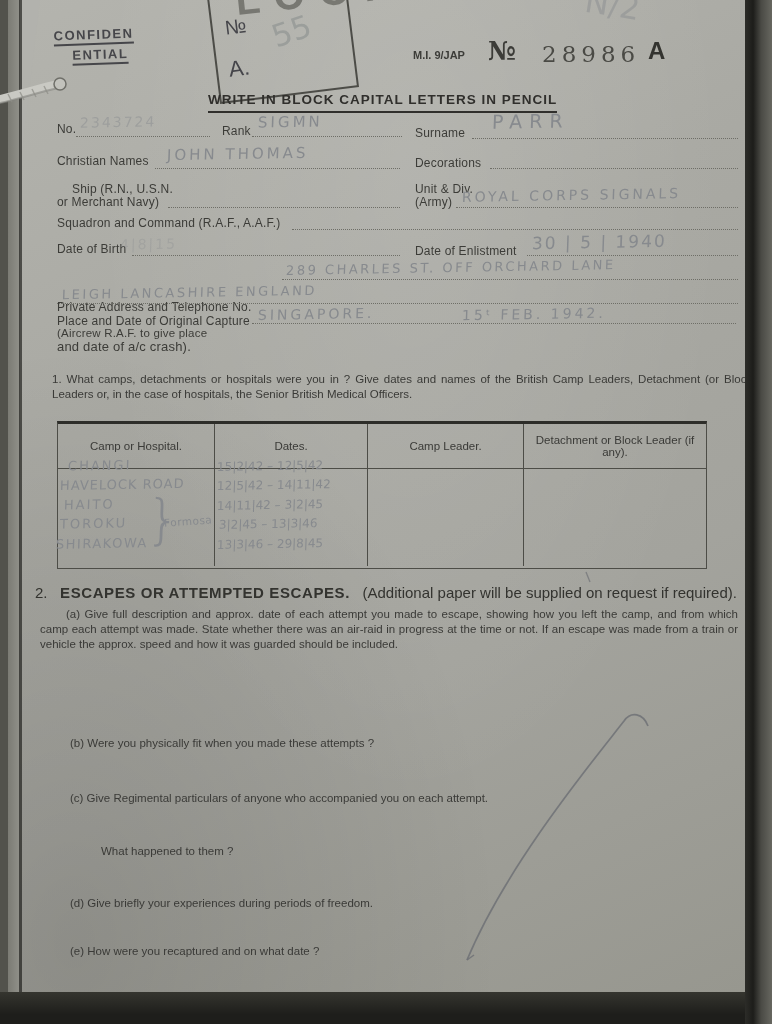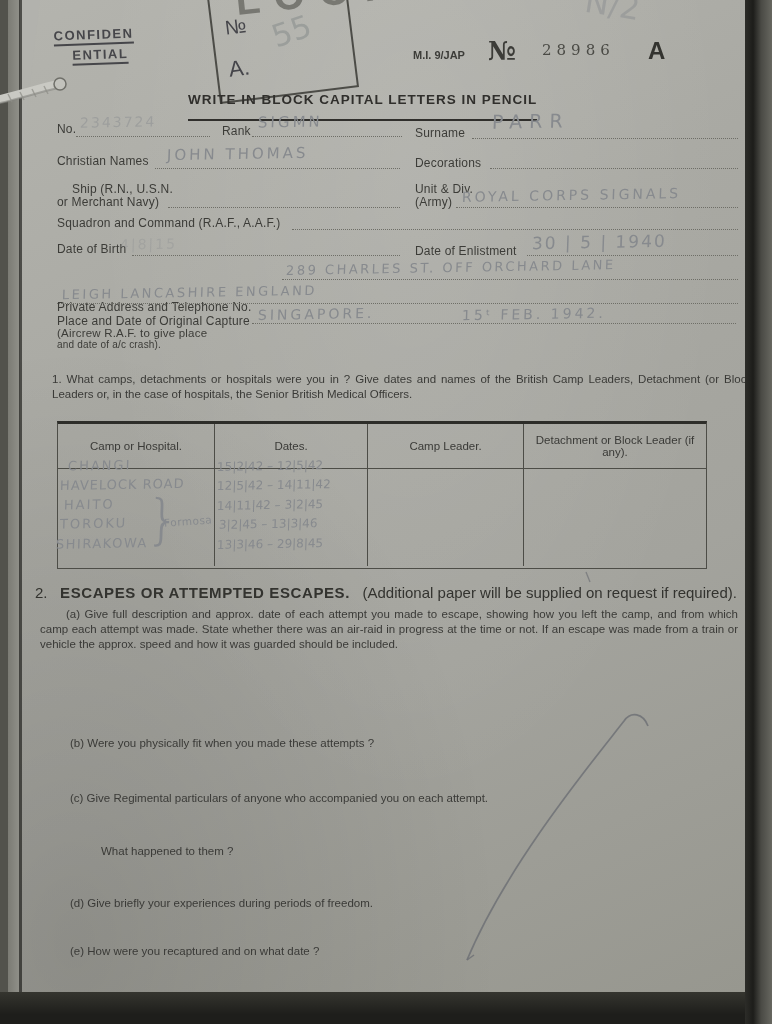--- a/index.html
+++ b/index.html
@@ -74,24 +74,24 @@
   <div class="stampbox">
     <div class="abs" style="left:12px;top:36px;font-size:20px;color:#45454a;">№</div>
     <div class="abs" style="left:11px;top:76px;font-size:22px;color:#45454a;">A.</div>
     <div class="abs hw" style="left:58px;top:40px;font-size:31px;transform:rotate(-12deg);color:#9b9e9b;">55</div>
   </div>
 
   <div class="hw hw-faint" style="left:585px;top:-14px;font-size:32px;transform:rotate(9deg);">N/2</div>
 
   <div class="abs" style="left:413px;top:49px;font-size:11px;font-weight:bold;color:#3c3c38;">M.I. 9/JAP</div>
   <div class="abs" style="left:488px;top:36px;font-size:26px;font-weight:bold;font-family:'DejaVu Serif',serif;color:#3c3c38;">№</div>
-  <div class="abs" style="left:542px;top:41px;font-size:15px;font-family:'DejaVu Serif',serif;letter-spacing:5px;color:#4a4a45;">28986</div>
+  <div class="abs" style="left:542px;top:41px;font-size:23px;font-family:'DejaVu Serif',serif;letter-spacing:5px;color:#4a4a45;">28986</div>
   <div class="abs" style="left:648px;top:37px;font-size:24px;font-weight:bold;color:#33332f;">A</div>
 
-  <div class="abs" style="left:188px;top:92px;font-size:13.5px;font-weight:bold;letter-spacing:1px;color:#302f2c;border-bottom:2.5px solid #302f2c;padding-bottom:12px;">WRITE IN BLOCK CAPITAL LETTERS IN PENCIL</div>
+  <div class="abs" style="left:208px;top:92px;font-size:13.5px;font-weight:bold;letter-spacing:1px;color:#302f2c;border-bottom:2.5px solid #302f2c;padding-bottom:4px;">WRITE IN BLOCK CAPITAL LETTERS IN PENCIL</div>
 
   <div class="lbl" style="left:57px;top:122px;">No.</div>
   <div class="hw hw-faint" style="left:80px;top:114px;font-size:14px;letter-spacing:2px;">2343724</div>
   <div class="rule" style="left:76px;top:135px;width:134px;"></div>
   <div class="lbl" style="left:222px;top:124px;">Rank</div>
   <div class="hw" style="left:258px;top:113px;font-size:15px;letter-spacing:3px;">SIGMN</div>
   <div class="rule" style="left:252px;top:135px;width:150px;"></div>
   <div class="lbl" style="left:415px;top:126px;">Surname</div>
   <div class="hw" style="left:492px;top:110px;font-size:19px;letter-spacing:7px;">PARR</div>
   <div class="rule" style="left:472px;top:137px;width:266px;"></div>
@@ -121,21 +121,21 @@
   <div class="rule" style="left:527px;top:254px;width:211px;"></div>
 
   <div class="lbl" style="left:57px;top:266px;margin-top:34px;">Private Address and Telephone No.</div>
   <div class="hw" style="left:286px;top:260px;font-size:13px;letter-spacing:2.5px;">289  CHARLES  ST.  OFF ORCHARD  LANE</div>
   <div class="rule" style="left:282px;top:278px;width:456px;"></div>
   <div class="hw" style="left:62px;top:285px;font-size:13px;letter-spacing:2.5px;">LEIGH    LANCASHIRE      ENGLAND</div>
   <div class="rule" style="left:57px;top:302px;width:681px;"></div>
 
   <div class="lbl" style="left:57px;top:314px;">Place and Date of Original Capture</div>
   <div class="lbl" style="left:57px;top:327px;font-size:11.5px;">(Aircrew R.A.F. to give place</div>
-  <div class="lbl" style="left:57px;top:339px;font-size:10px;">and date of a/c crash).</div>
+  <div class="lbl" style="left:57px;top:339px;font-size:13px;">and date of a/c crash).</div>
   <div class="hw" style="left:258px;top:306px;font-size:14px;letter-spacing:3px;">SINGAPORE.</div>
   <div class="hw" style="left:462px;top:306px;font-size:14px;letter-spacing:3px;">15ᵗ FEB. 1942.</div>
   <div class="rule" style="left:252px;top:322px;width:484px;"></div>
 
   <div class="para" style="left:52px;top:372px;width:704px;">1.    What camps, detachments or hospitals were you in ?    Give dates and names of the British Camp Leaders, Detachment (or Block) Leaders or, in the case of hospitals, the Senior British Medical Officers.</div>
 
   <div class="camps">
     <div class="hdr">
       <div class="c1">Camp or Hospital.</div>
       <div class="c2">Dates.</div>

